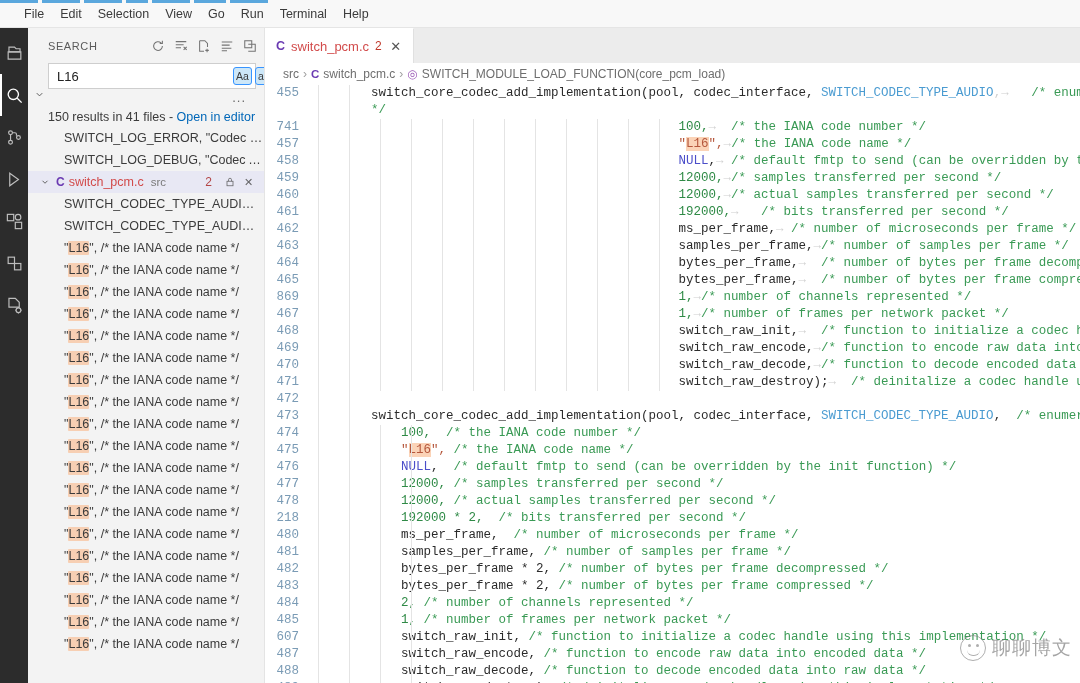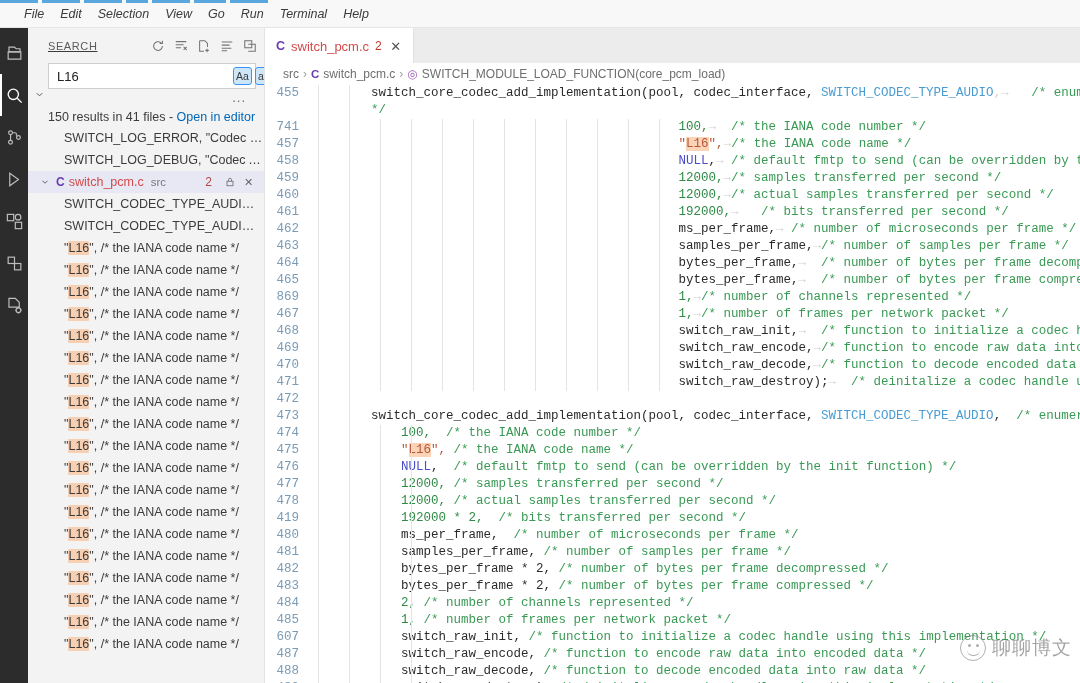--- a/index.html
+++ b/index.html
@@ -16,21 +16,21 @@
   
   .titlebar {
     height: 28px; min-height: 28px;
     background: #f8f8f8;
     border-bottom: 1px solid #e5e5e5;
     display: flex; align-items: center;
     position: relative;
   }
   .winbtn-strip { position:absolute; left:0; top:0; height:3px; display:flex; }
   .winbtn-strip i { display:block; height:3px; background:#5aa7dd; margin-right:4px; }
-  .menu { display: flex; align-items: center; margin-left: 16px; font-style: italic; }
+  .menu { display: flex; align-items: center; margin-left: 16px; }
   .menu-item {
     padding: 3px 8px; font-size: 12.5px; color: #3b3b3b; line-height: 16px;
     cursor: default; border-radius: 3px;
   }
   .title-center {
     position: absolute; left: 0; right: 0; text-align: center;
     font-size: 12.5px; color: #5f5f5f; pointer-events: none;
   }
 
   
@@ -57,21 +57,21 @@
   .sidebar {
     width: 237px; min-width: 237px;
     background: #f3f3f3;
     border-right: 1px solid #e4e4e4;
     display: flex; flex-direction: column;
     overflow: hidden;
     position: relative;
   }
   .sb-header {
     height: 35px; display: flex; align-items: center;
-    padding-left: 20px; padding-right: 6px; text-decoration: underline;
+    padding-left: 20px; padding-right: 6px;
   }
   .sb-title {
     font-size: 11px; letter-spacing: .6px; color: #5a5a5a; text-transform: uppercase;
     flex: 1;
   }
   .sb-actions { display: flex; align-items: center; gap: 7px; }
   .sb-actions .ic { width: 16px; height: 16px; display:flex; align-items:center; justify-content:center; cursor:pointer; opacity:.75;}
 
   .search-area { padding: 0 8px 0 20px; position: relative; }
   .toggle-chevron {
@@ -478,21 +478,21 @@
             <div class="ln">469</div>
             <div class="ln">470</div>
             <div class="ln">471</div>
             <div class="ln">472</div>
             <div class="ln">473</div>
             <div class="ln">474</div>
             <div class="ln">475</div>
             <div class="ln">476</div>
             <div class="ln">477</div>
             <div class="ln">478</div>
-            <div class="ln">419</div>
+            <div class="ln">218</div>
             <div class="ln">480</div>
             <div class="ln">481</div>
             <div class="ln">482</div>
             <div class="ln">483</div>
             <div class="ln">484</div>
             <div class="ln">485</div>
             <div class="ln">607</div>
             <div class="ln">487</div>
             <div class="ln">488</div>
             <div class="ln">489</div>

